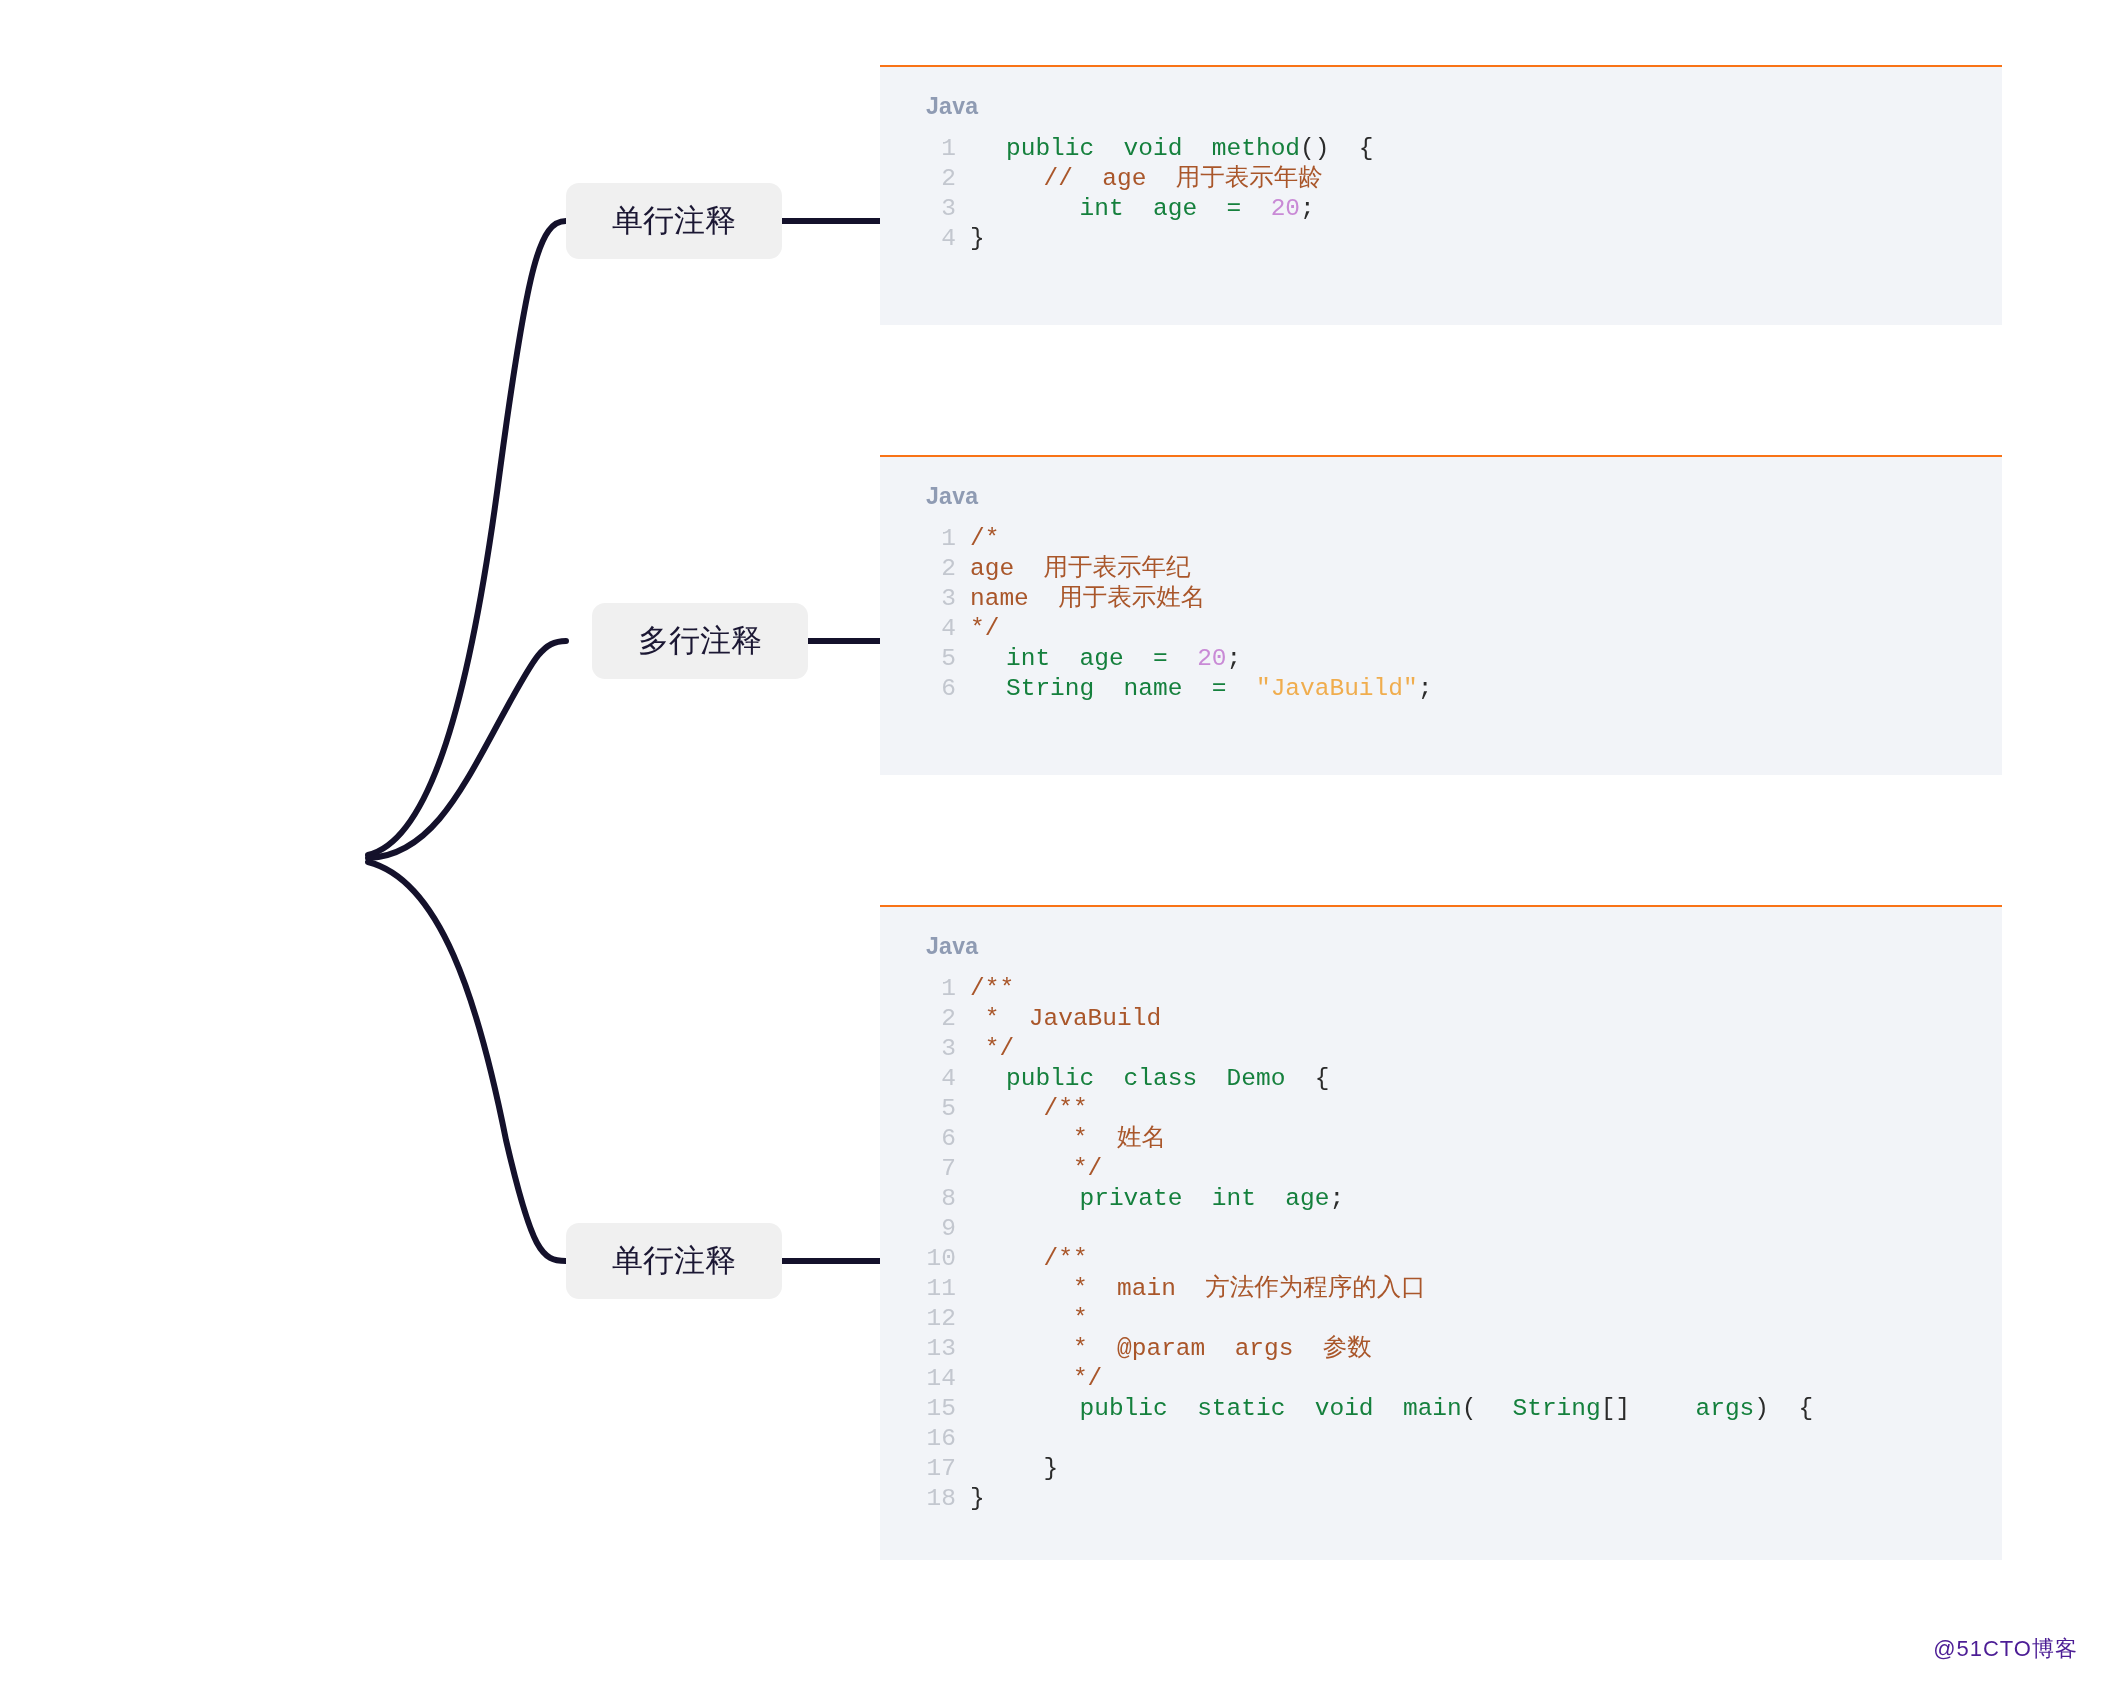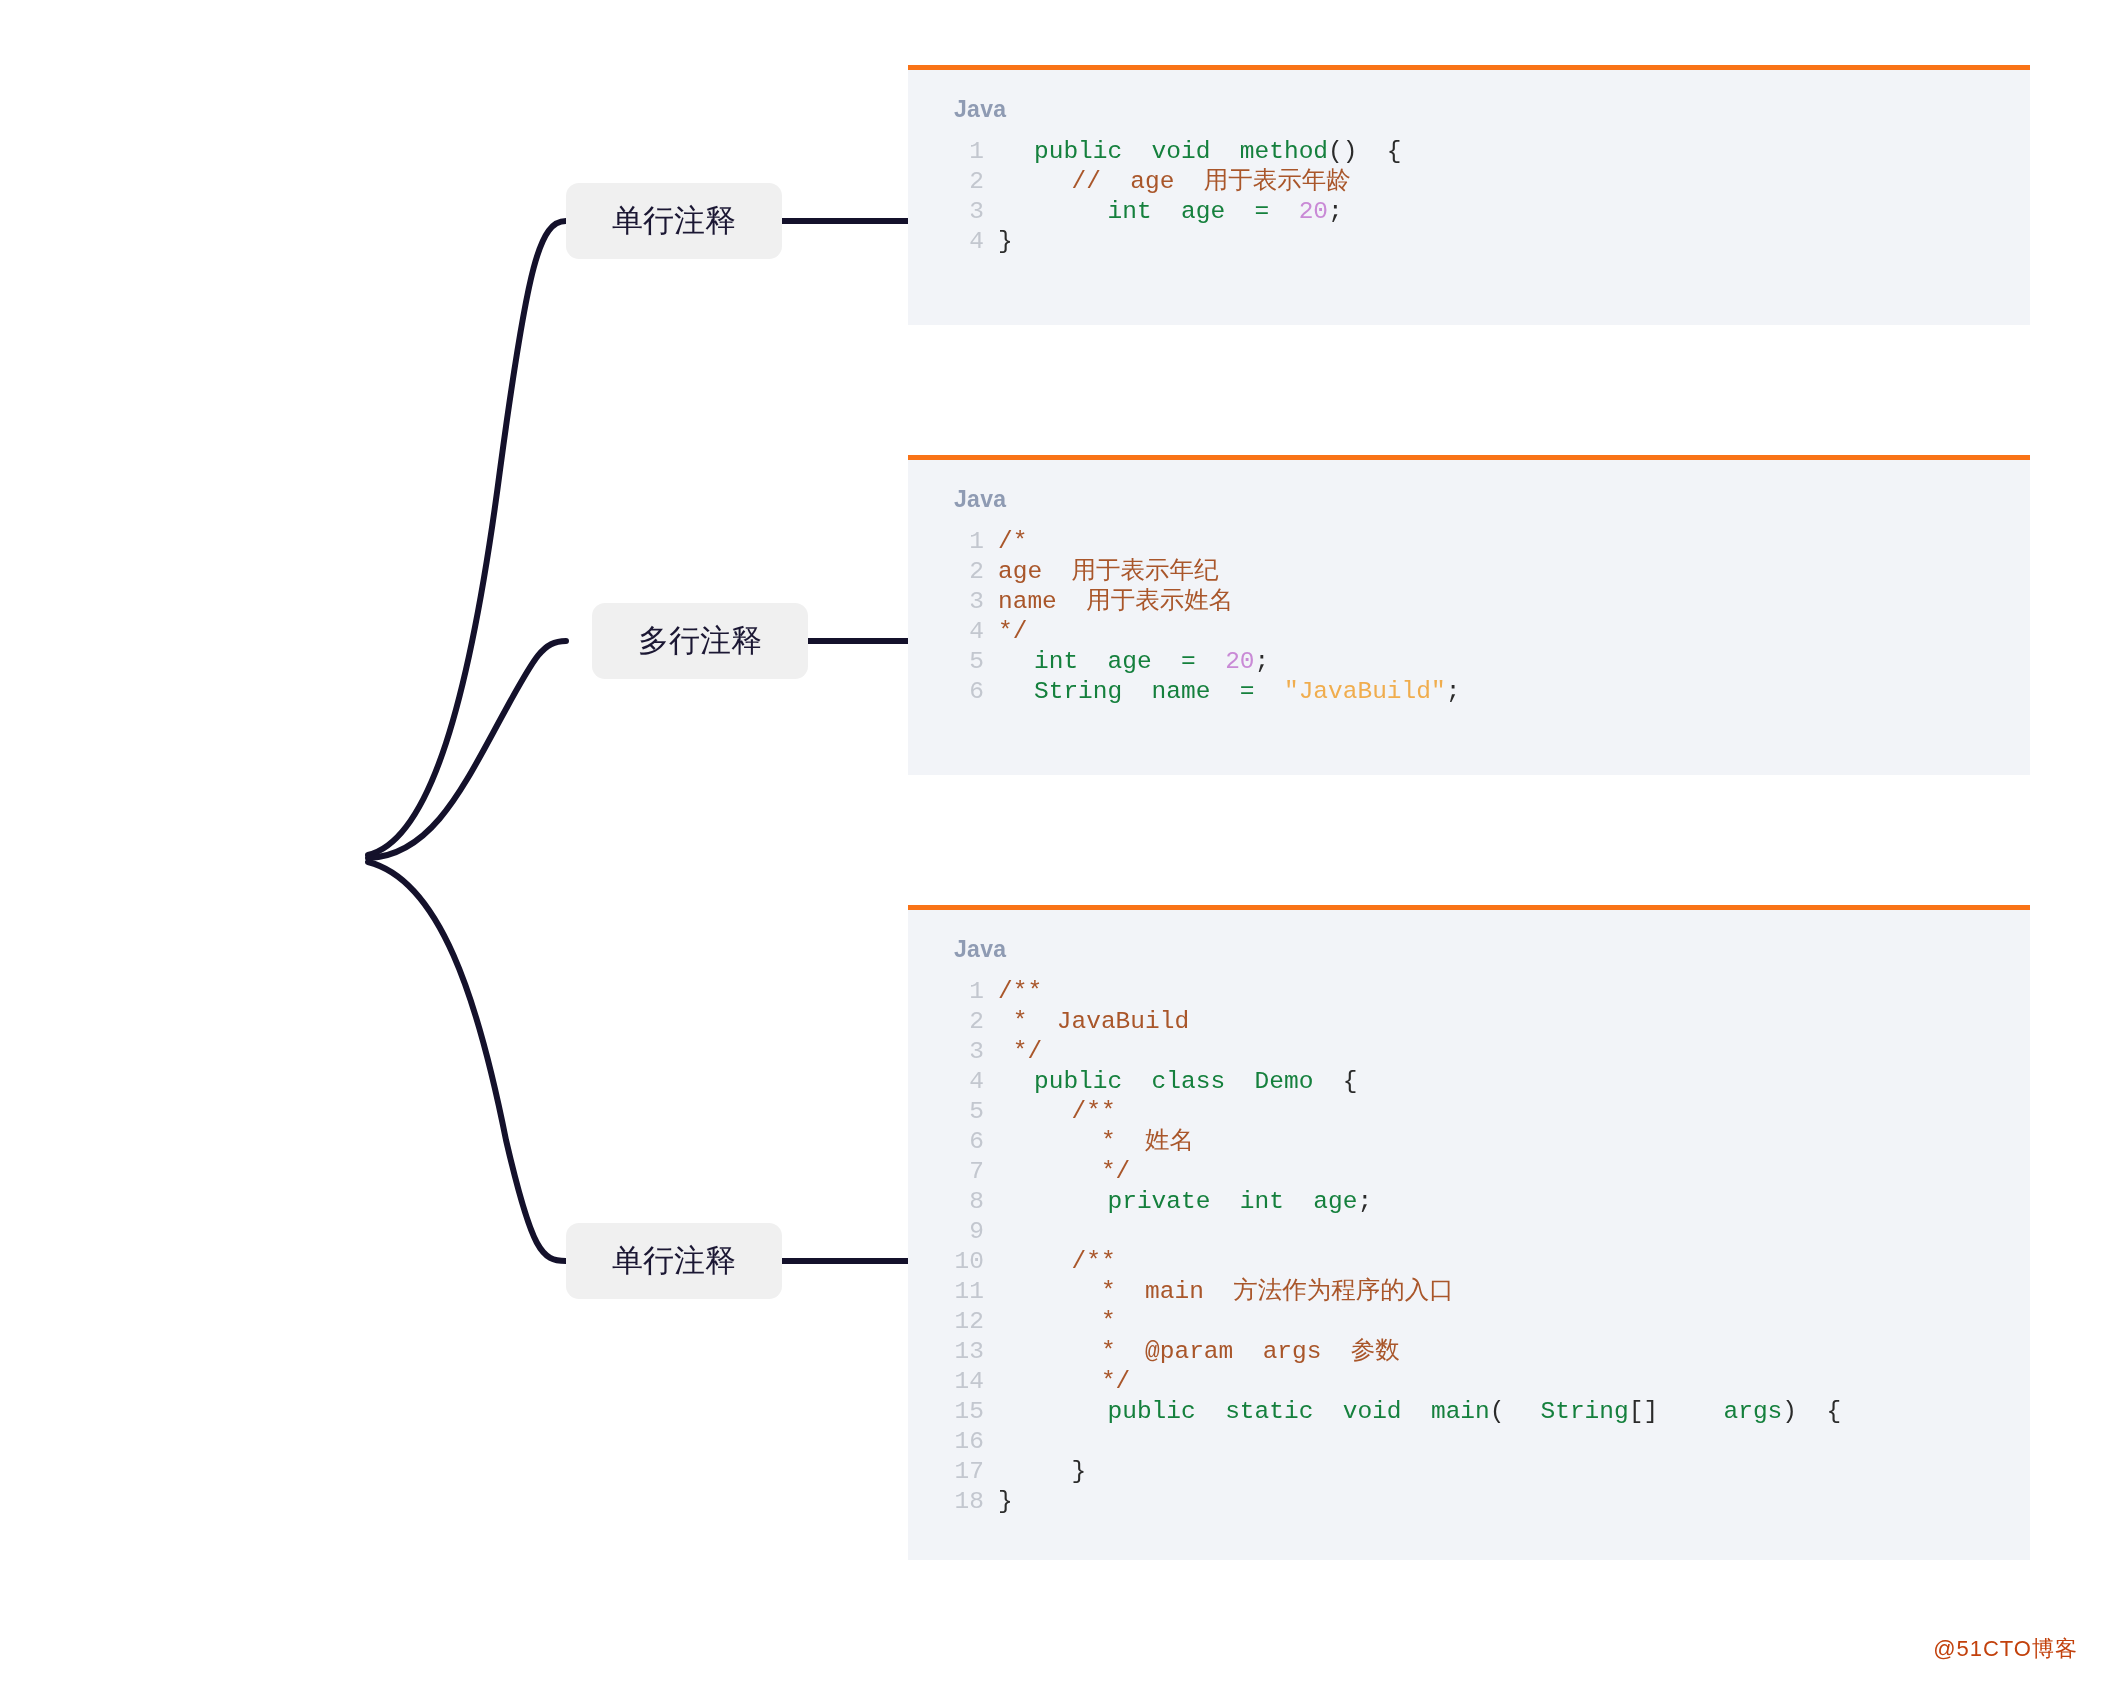--- a/index.html
+++ b/index.html
@@ -56,24 +56,24 @@
     color: #1b1733;
     font-size: 31px;
   }
   .branch-0 { left: 566px; top: 183px; }
   .branch-1 { left: 592px; top: 603px; }
   .branch-2 { left: 566px; top: 1223px; }
 
   
   .code-card {
     position: absolute;
-    left: 908px;
+    left: 880px;
     width: 1122px;
     background: #f2f4f8;
-    border-top: 5px solid #f97316;
+    border-top: 2px solid #f97316;
     box-sizing: border-box;
     padding: 26px 0 0 0;
   }
   .card-0 { top: 65px;  height: 260px; }
   .card-1 { top: 455px; height: 320px; }
   .card-2 { top: 905px; height: 655px; }
 
   .code-lang {
     font-family: "Liberation Sans", "DejaVu Sans", sans-serif;
     font-size: 23px;
@@ -113,21 +113,21 @@
   .t-str   { color: #f0ad4e; }
   .t-plain { color: #2b2b2b; }
   .t-punc  { color: #2b2b2b; }
 
   
   #watermark {
     position: absolute;
     right: 26px;
     bottom: 18px;
     font-size: 22px;
-    color: #c2410c;
+    color: #4c1d95;
     letter-spacing: 1px;
     text-align: right;
   }
 </style>
 </head>
 <body>
 
 <div id="canvas">
 
   <svg id="edges" viewBox="0 0 2104 1682" xmlns="http://www.w3.org/2000/svg">

